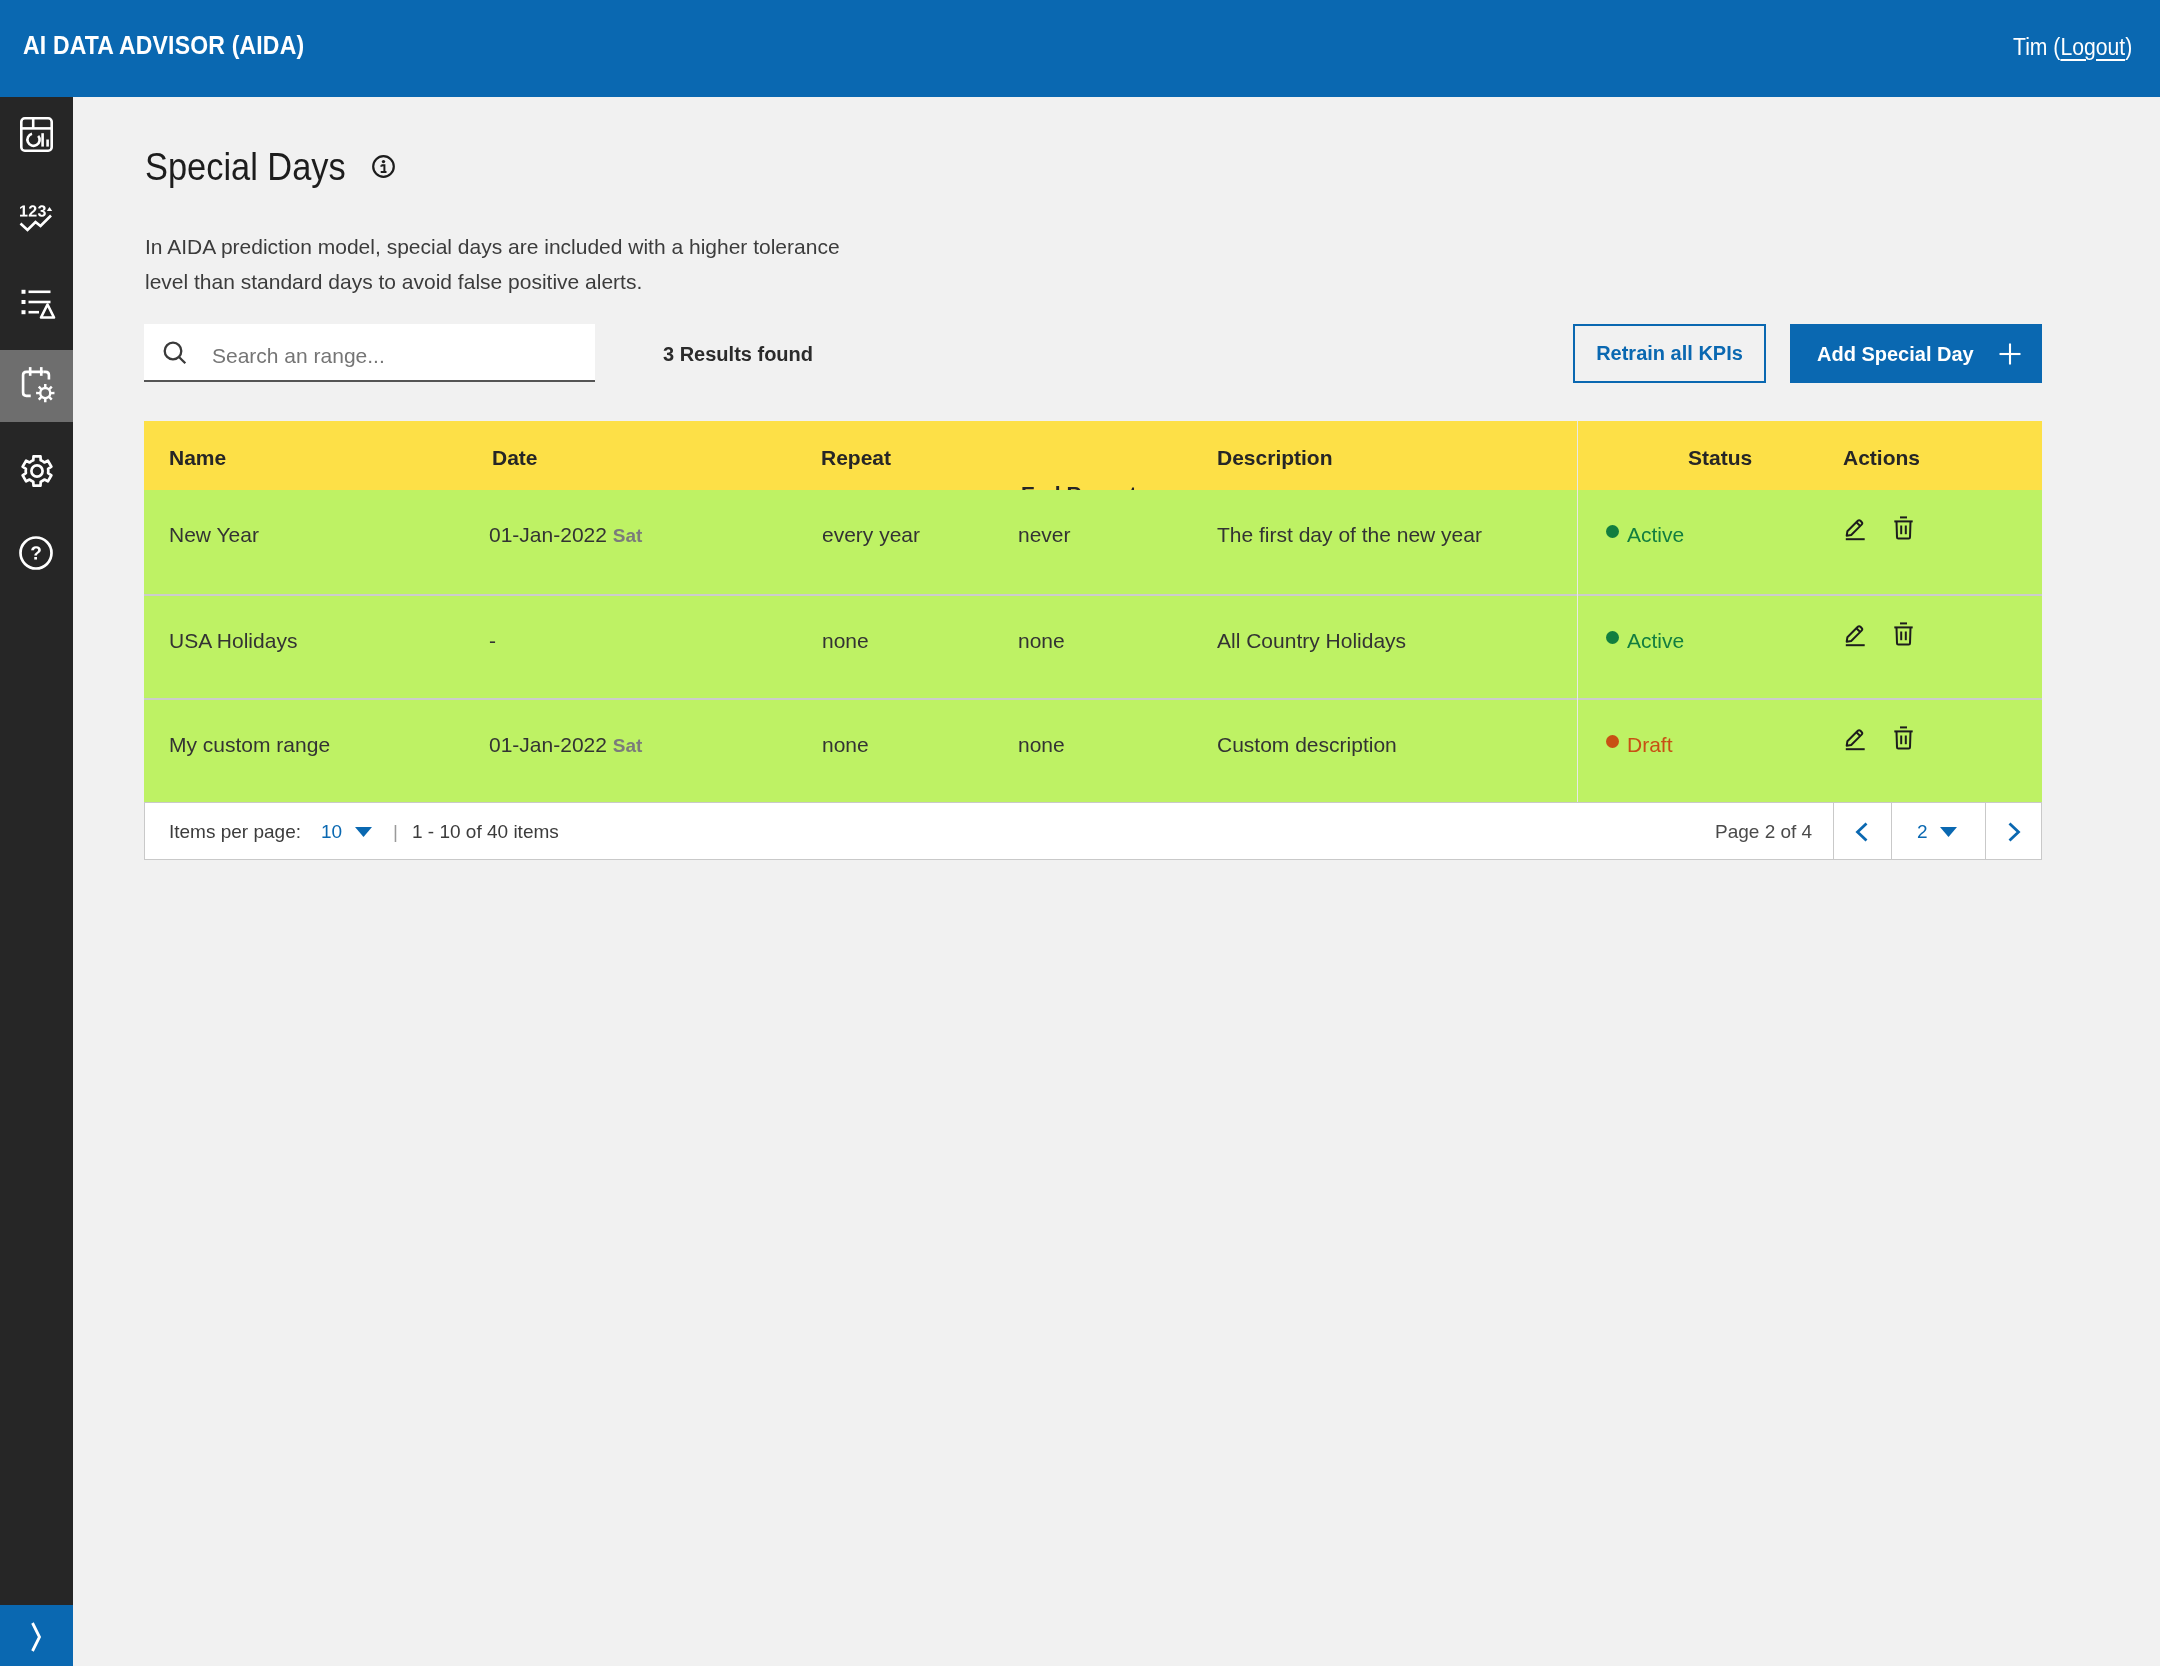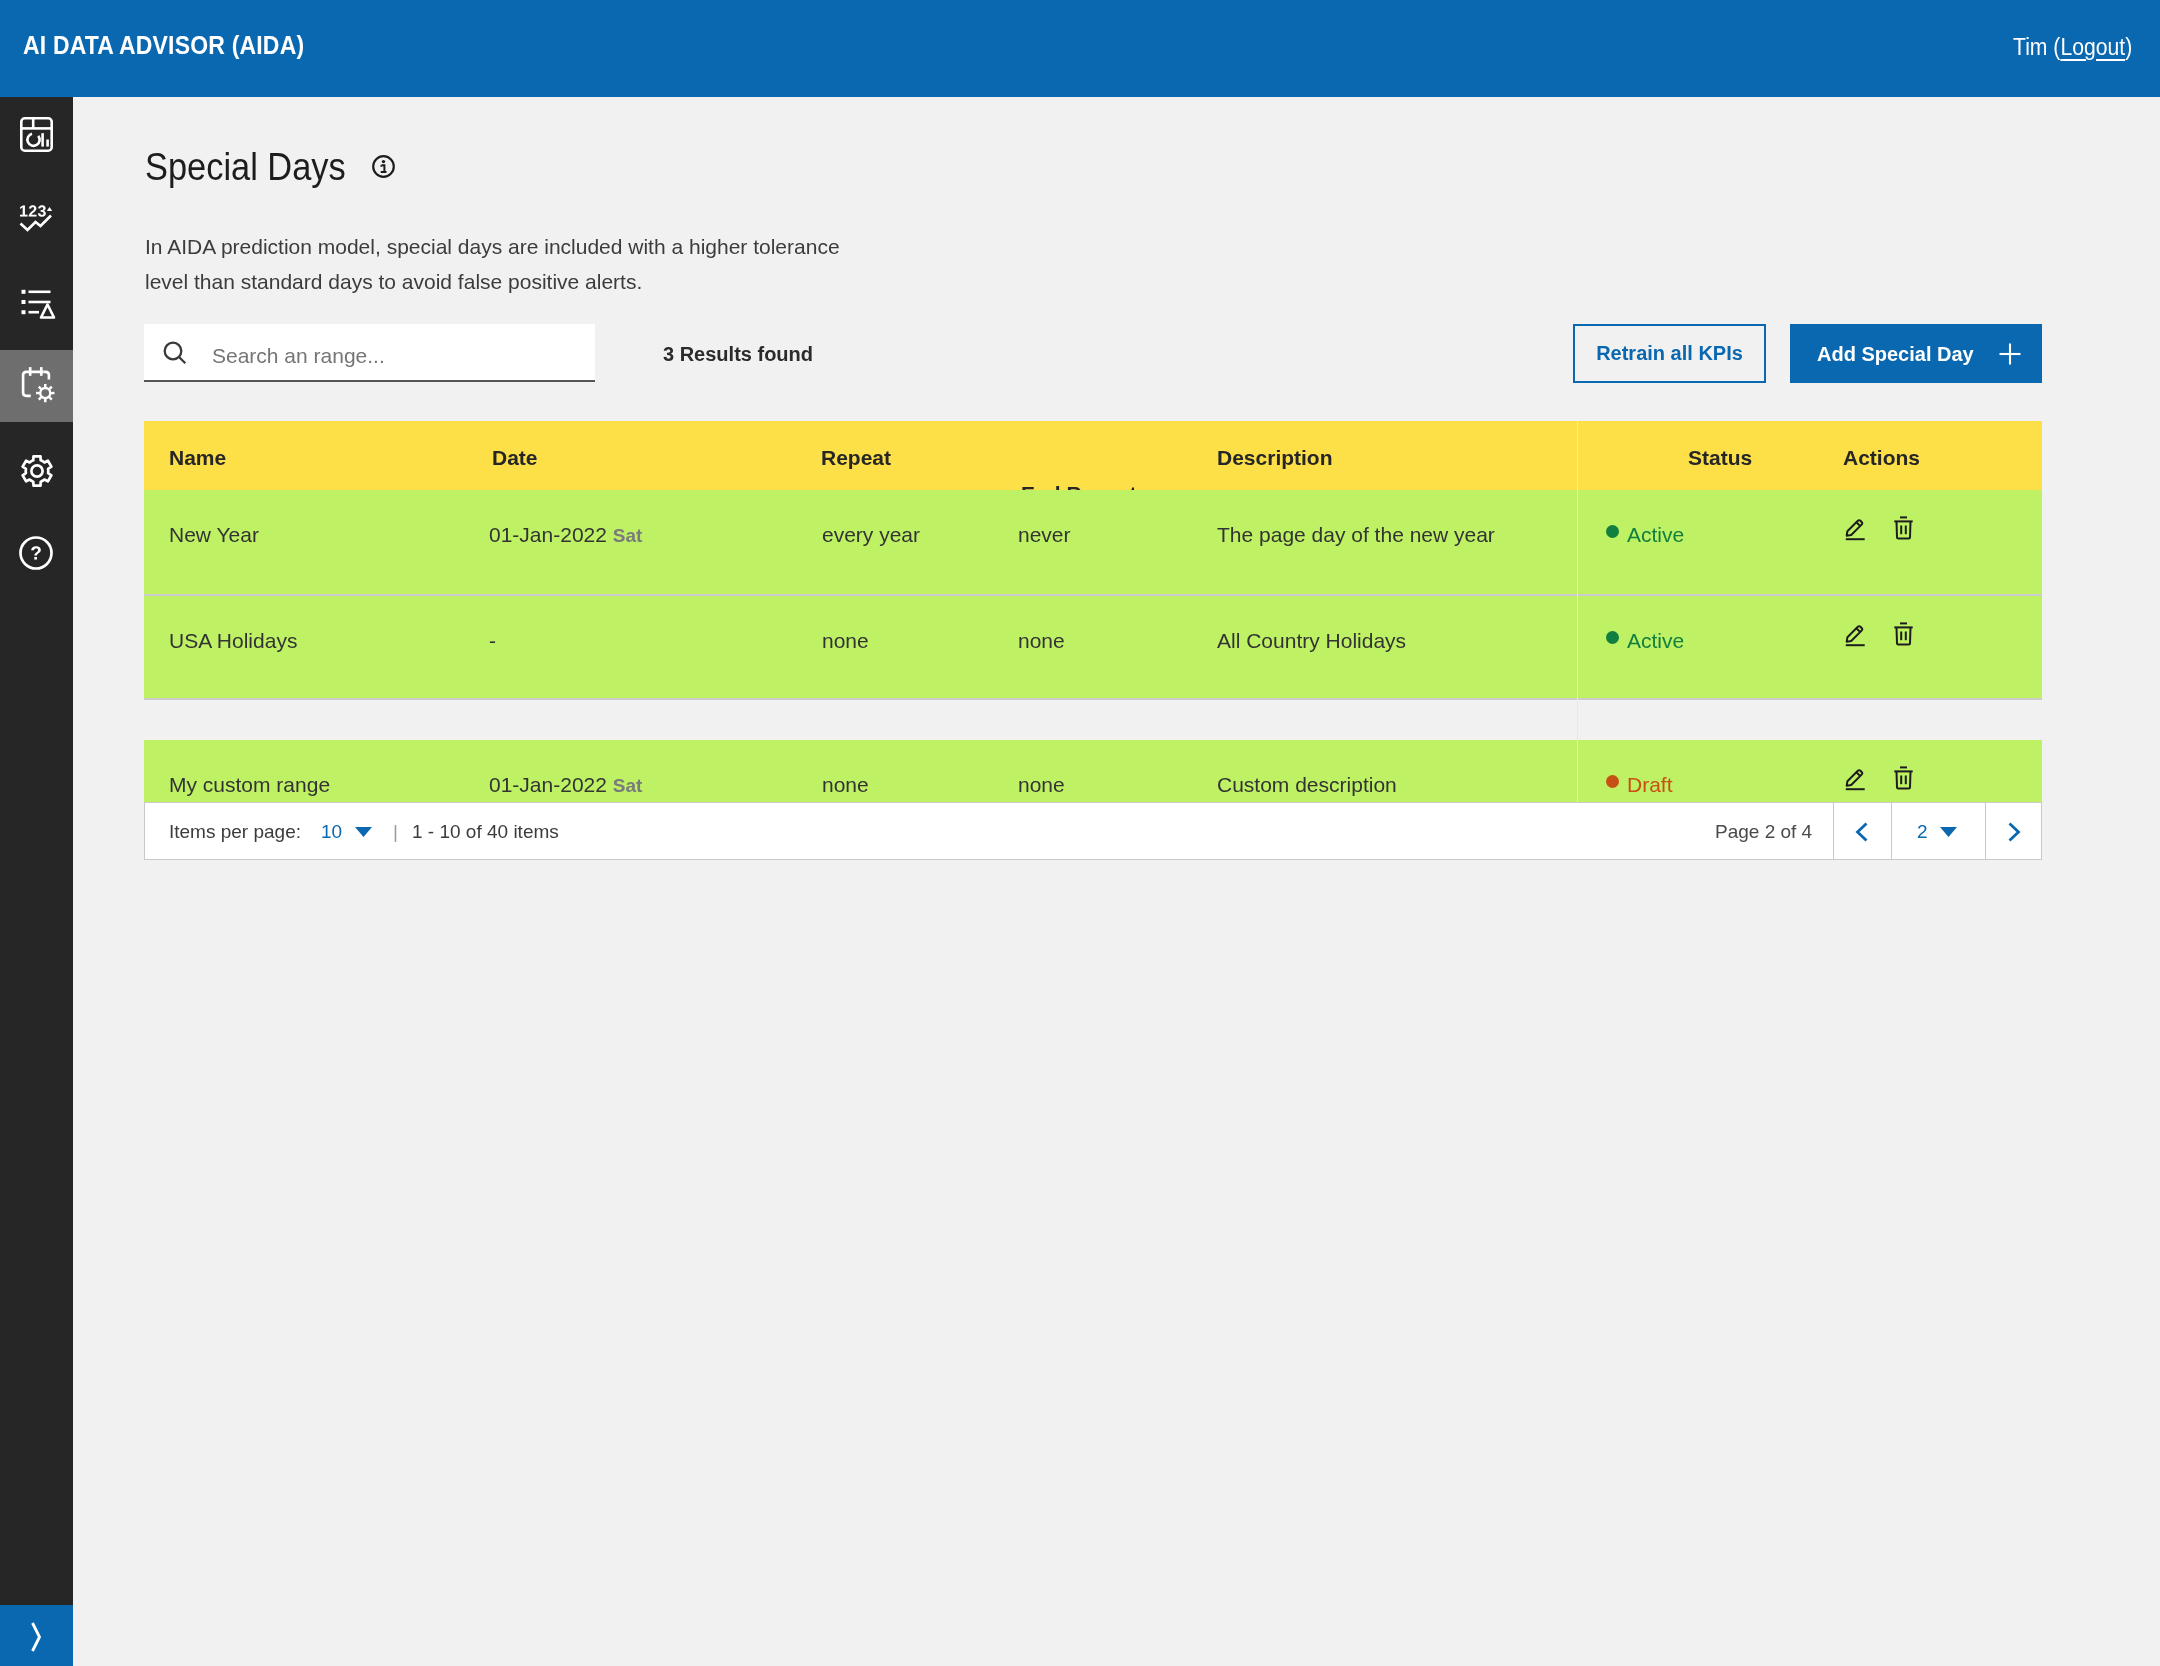--- a/index.html
+++ b/index.html
@@ -142,21 +142,21 @@
     <span style="left:1699px;">Actions</span>
   </div>
 
   <div class="abs sep" style="top:489.5px; background:#c9c9c9;"></div>
 
   <div class="abs row" style="top:490px;">
     <span style="left:25px;">New Year</span>
     <span style="left:345px;">01-Jan-2022 <span class="sat">Sat</span></span>
     <span style="left:678px;">every year</span>
     <span style="left:874px;">never</span>
-    <span style="left:1073px;">The page day of the new year</span>
+    <span style="left:1073px;">The first day of the new year</span>
     <i class="dot" style="left:1462px; background:#127e3f;"></i>
     <span style="left:1483px; color:#127e3f;">Active</span>
     <svg class="abs" style="left:1700px; top:27px;" width="23" height="24" viewBox="0 0 23 24" fill="none" stroke="#1d1d1d" stroke-width="2">
       <path d="M3.4 14.2 L13.8 3.8 Q15.1 2.5 16.4 3.8 L17.6 5 Q18.9 6.3 17.6 7.6 L7.2 18 L2.7 18.7 Z" stroke-linejoin="round"></path>
       <line x1="12.4" y1="5.2" x2="16.2" y2="9"></line>
       <path d="M2.7 18.7 L4.6 18.4 L3 16.8 Z" fill="#1d1d1d" stroke="none"></path>
       <line x1="1.8" y1="22.2" x2="20.7" y2="22.2"></line>
     </svg>
     <svg class="abs" style="left:1749px; top:26px;" width="21" height="24" viewBox="0 0 21 24" fill="none" stroke="#1d1d1d" stroke-width="2">
       <line x1="7" y1="1.4" x2="14" y2="1.4"></line>
@@ -185,21 +185,21 @@
     <svg class="abs" style="left:1749px; top:26px;" width="21" height="24" viewBox="0 0 21 24" fill="none" stroke="#1d1d1d" stroke-width="2">
       <line x1="7" y1="1.4" x2="14" y2="1.4"></line>
       <line x1="1.3" y1="5.4" x2="19.7" y2="5.4"></line>
       <path d="M3.5 5.4 L4 21.2 Q4 22.5 5.3 22.5 L15.7 22.5 Q17 22.5 17 21.2 L17.5 5.4"></path>
       <line x1="8.2" y1="9.5" x2="8.2" y2="18.2"></line>
       <line x1="12.8" y1="9.5" x2="12.8" y2="18.2"></line>
     </svg>
   </div>
   <div class="abs sep" style="top:698px;"></div>
 
-  <div class="abs row" style="top:700px;margin-top:40px;">
+  <div class="abs row" style="top:700px;">
     <span style="left:25px;">My custom range</span>
     <span style="left:345px;">01-Jan-2022 <span class="sat">Sat</span></span>
     <span style="left:678px;">none</span>
     <span style="left:874px;">none</span>
     <span style="left:1073px;">Custom description</span>
     <i class="dot" style="left:1462px; background:#c85014;"></i>
     <span style="left:1483px; color:#c85014;">Draft</span>
     <svg class="abs" style="left:1700px; top:27px;" width="23" height="24" viewBox="0 0 23 24" fill="none" stroke="#1d1d1d" stroke-width="2">
       <path d="M3.4 14.2 L13.8 3.8 Q15.1 2.5 16.4 3.8 L17.6 5 Q18.9 6.3 17.6 7.6 L7.2 18 L2.7 18.7 Z" stroke-linejoin="round"></path>
       <line x1="12.4" y1="5.2" x2="16.2" y2="9"></line>

